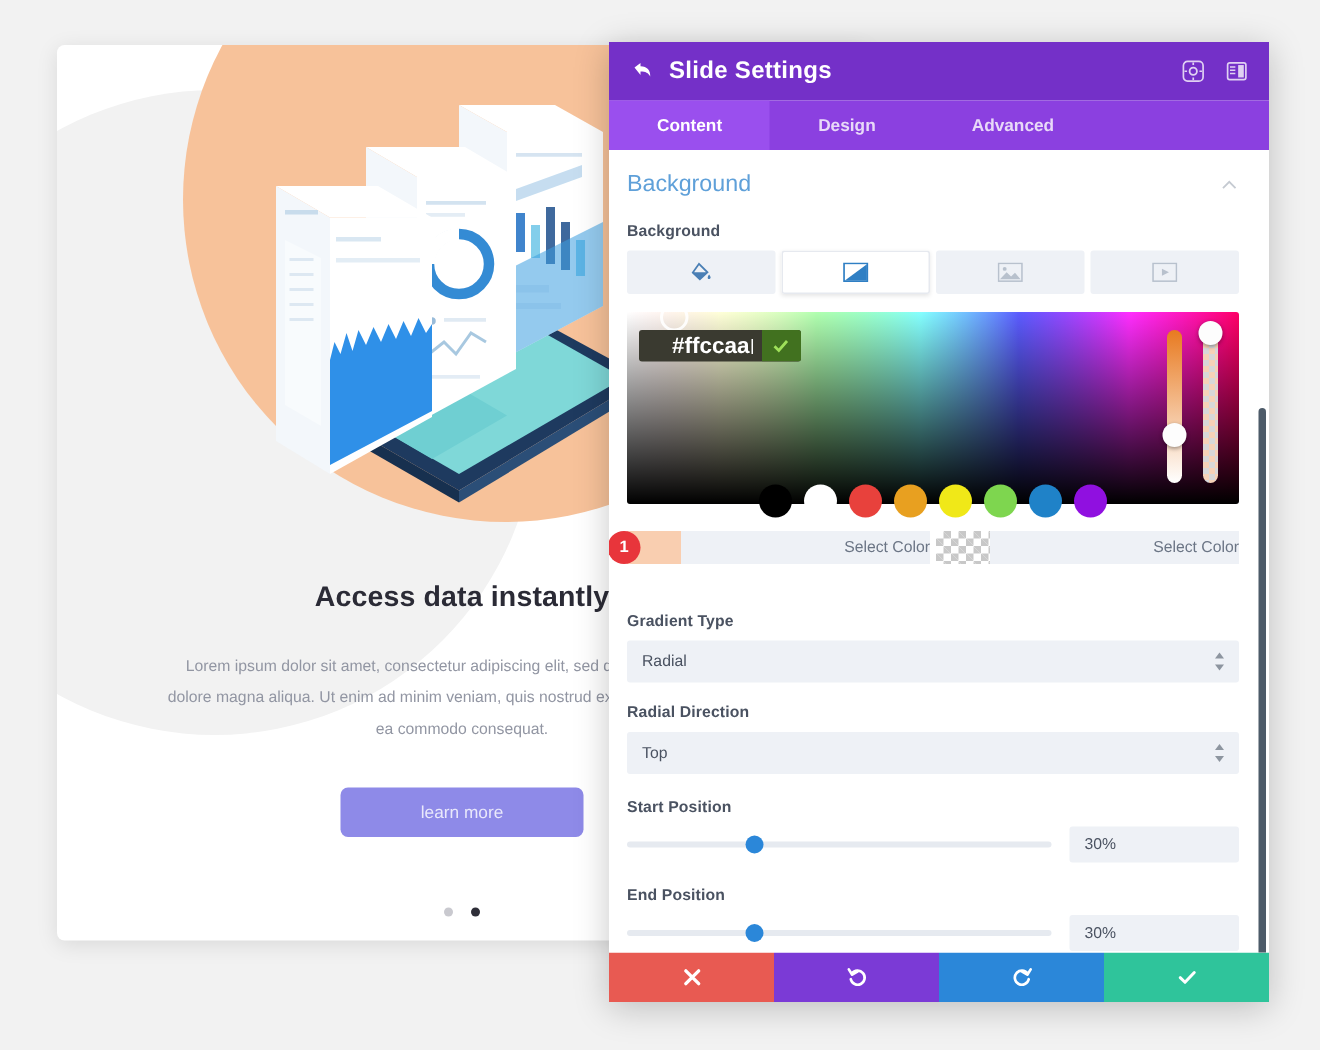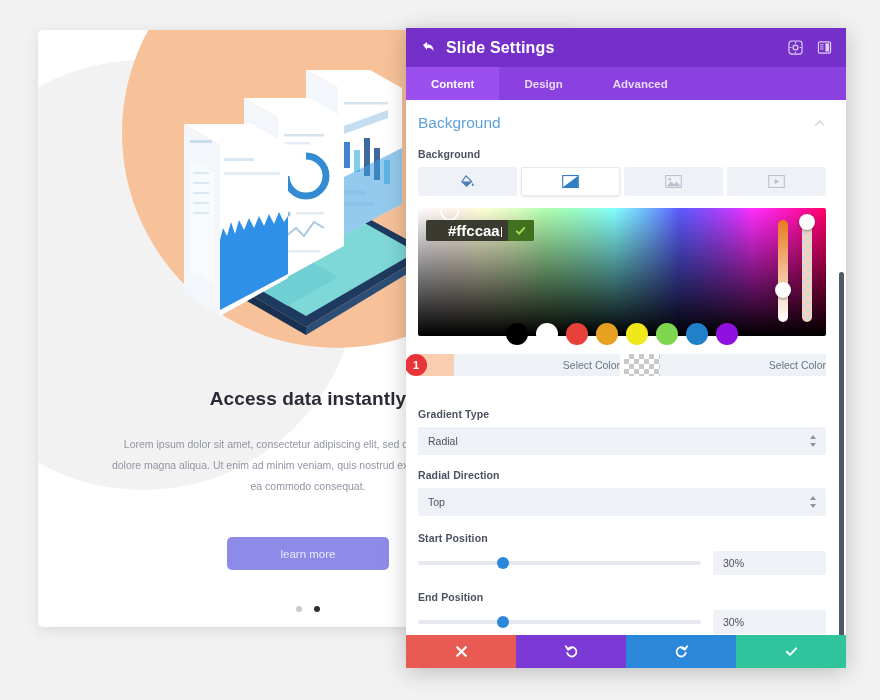--- a/index.html
+++ b/index.html
@@ -43,21 +43,20 @@
     text-align: center; font-size: 10.5px; line-height: 2.0;
     color: #9296a3;
   }
   .learn-btn {
     position: absolute; left: 189px; top: 495px;
     width: 162px; height: 33px; border-radius: 5px;
     background: #8e8ae8; border: none;
     color: #e9e8fb; font-size: 11.5px;
     font-family: "Liberation Sans", sans-serif;
     cursor: pointer;
-    margin-top: 12px;
   }
   .dots { position: absolute; left: 0; right: 0; top: 568px; text-align: center; }
   .dot { display:inline-block; width:6px; height:6px; border-radius:50%;
          background:#c9c9cf; margin: 0 4px; }
   .dot.active { background:#2e2e38; }
 
   
   .panel {
     position: absolute; left: 406px; top: 28px;
     width: 440px; height: 640px;
@@ -71,21 +70,21 @@
     display: flex; align-items: center; padding: 0 14px;
     flex: 0 0 auto;
   }
   .back-icon { width: 16px; height: 16px; margin-right: 10px; }
   .panel-title { color:#fff; font-size: 16px; font-weight: bold; letter-spacing:.2px; }
   .header-spacer { flex: 1; }
   .hdr-ico { width: 15px; height: 15px; margin-left: 14px; opacity:.78; cursor:pointer; }
 
   .tabs { height: 33px; background: #8b40e0; display:flex; flex:0 0 auto; }
   .tab {
-    padding: 0 25px; display:flex; align-items:center;
+    padding: 0 32px; display:flex; align-items:center;
     color:#e8d9f8; font-size: 11.5px; font-weight: bold; cursor:pointer;
   }
   .tab.active { background:#9a4fee; color:#ffffff; }
 
   .panel-body { flex:1; overflow:hidden; position:relative; background:#fff; }
   .scroll-area { padding: 14px 20px 0 12px; }
 
   .section-head {
     display:flex; align-items:center; justify-content:space-between;
     padding-bottom: 10px;

